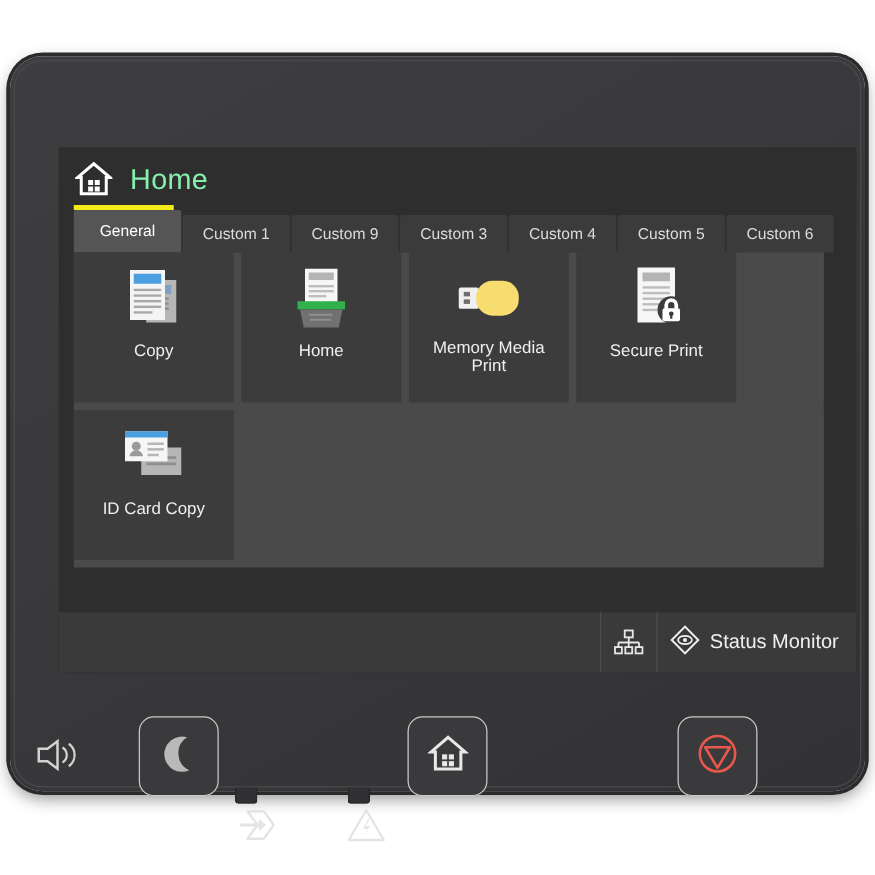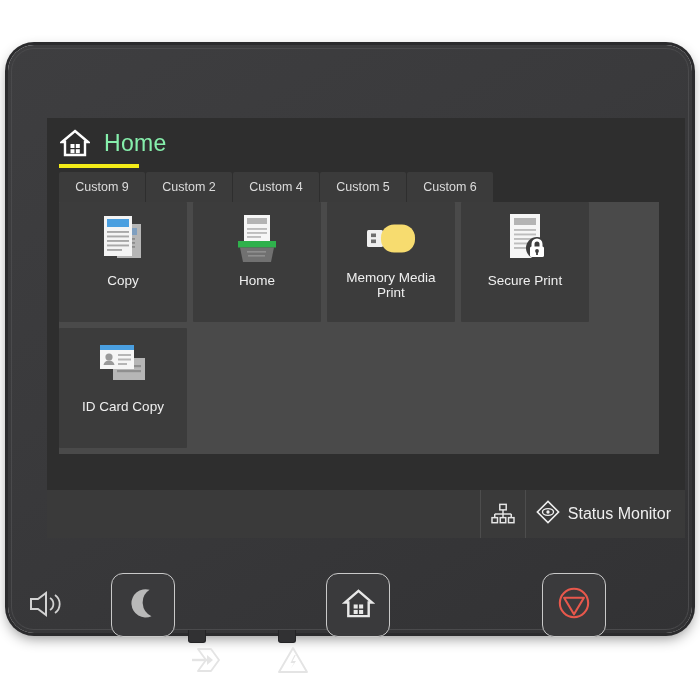--- a/index.html
+++ b/index.html
@@ -127,22 +127,24 @@
           <rect x="15.8" y="16" width="4" height="4" fill="#ffffff"></rect>
           <rect x="10.5" y="21.2" width="4" height="4" fill="#ffffff"></rect>
           <rect x="15.8" y="21.2" width="4" height="4" fill="#ffffff"></rect>
         </svg>
       </div>
       <div id="page-title">Home</div>
       <div id="title-underline"></div>
     </div>
 
     <div id="tabs">
+      <div class="tab active">General</div>
+      <div class="tab">Custom 1</div>
       <div class="tab">Custom 9</div>
-      <div class="tab">Custom 2</div>
+      <div class="tab">Custom 3</div>
       <div class="tab">Custom 4</div>
       <div class="tab">Custom 5</div>
       <div class="tab">Custom 6</div>
     </div>
 
     <div id="tiles-region">
 
       <div class="tile-row">
 
         <div class="tile">

